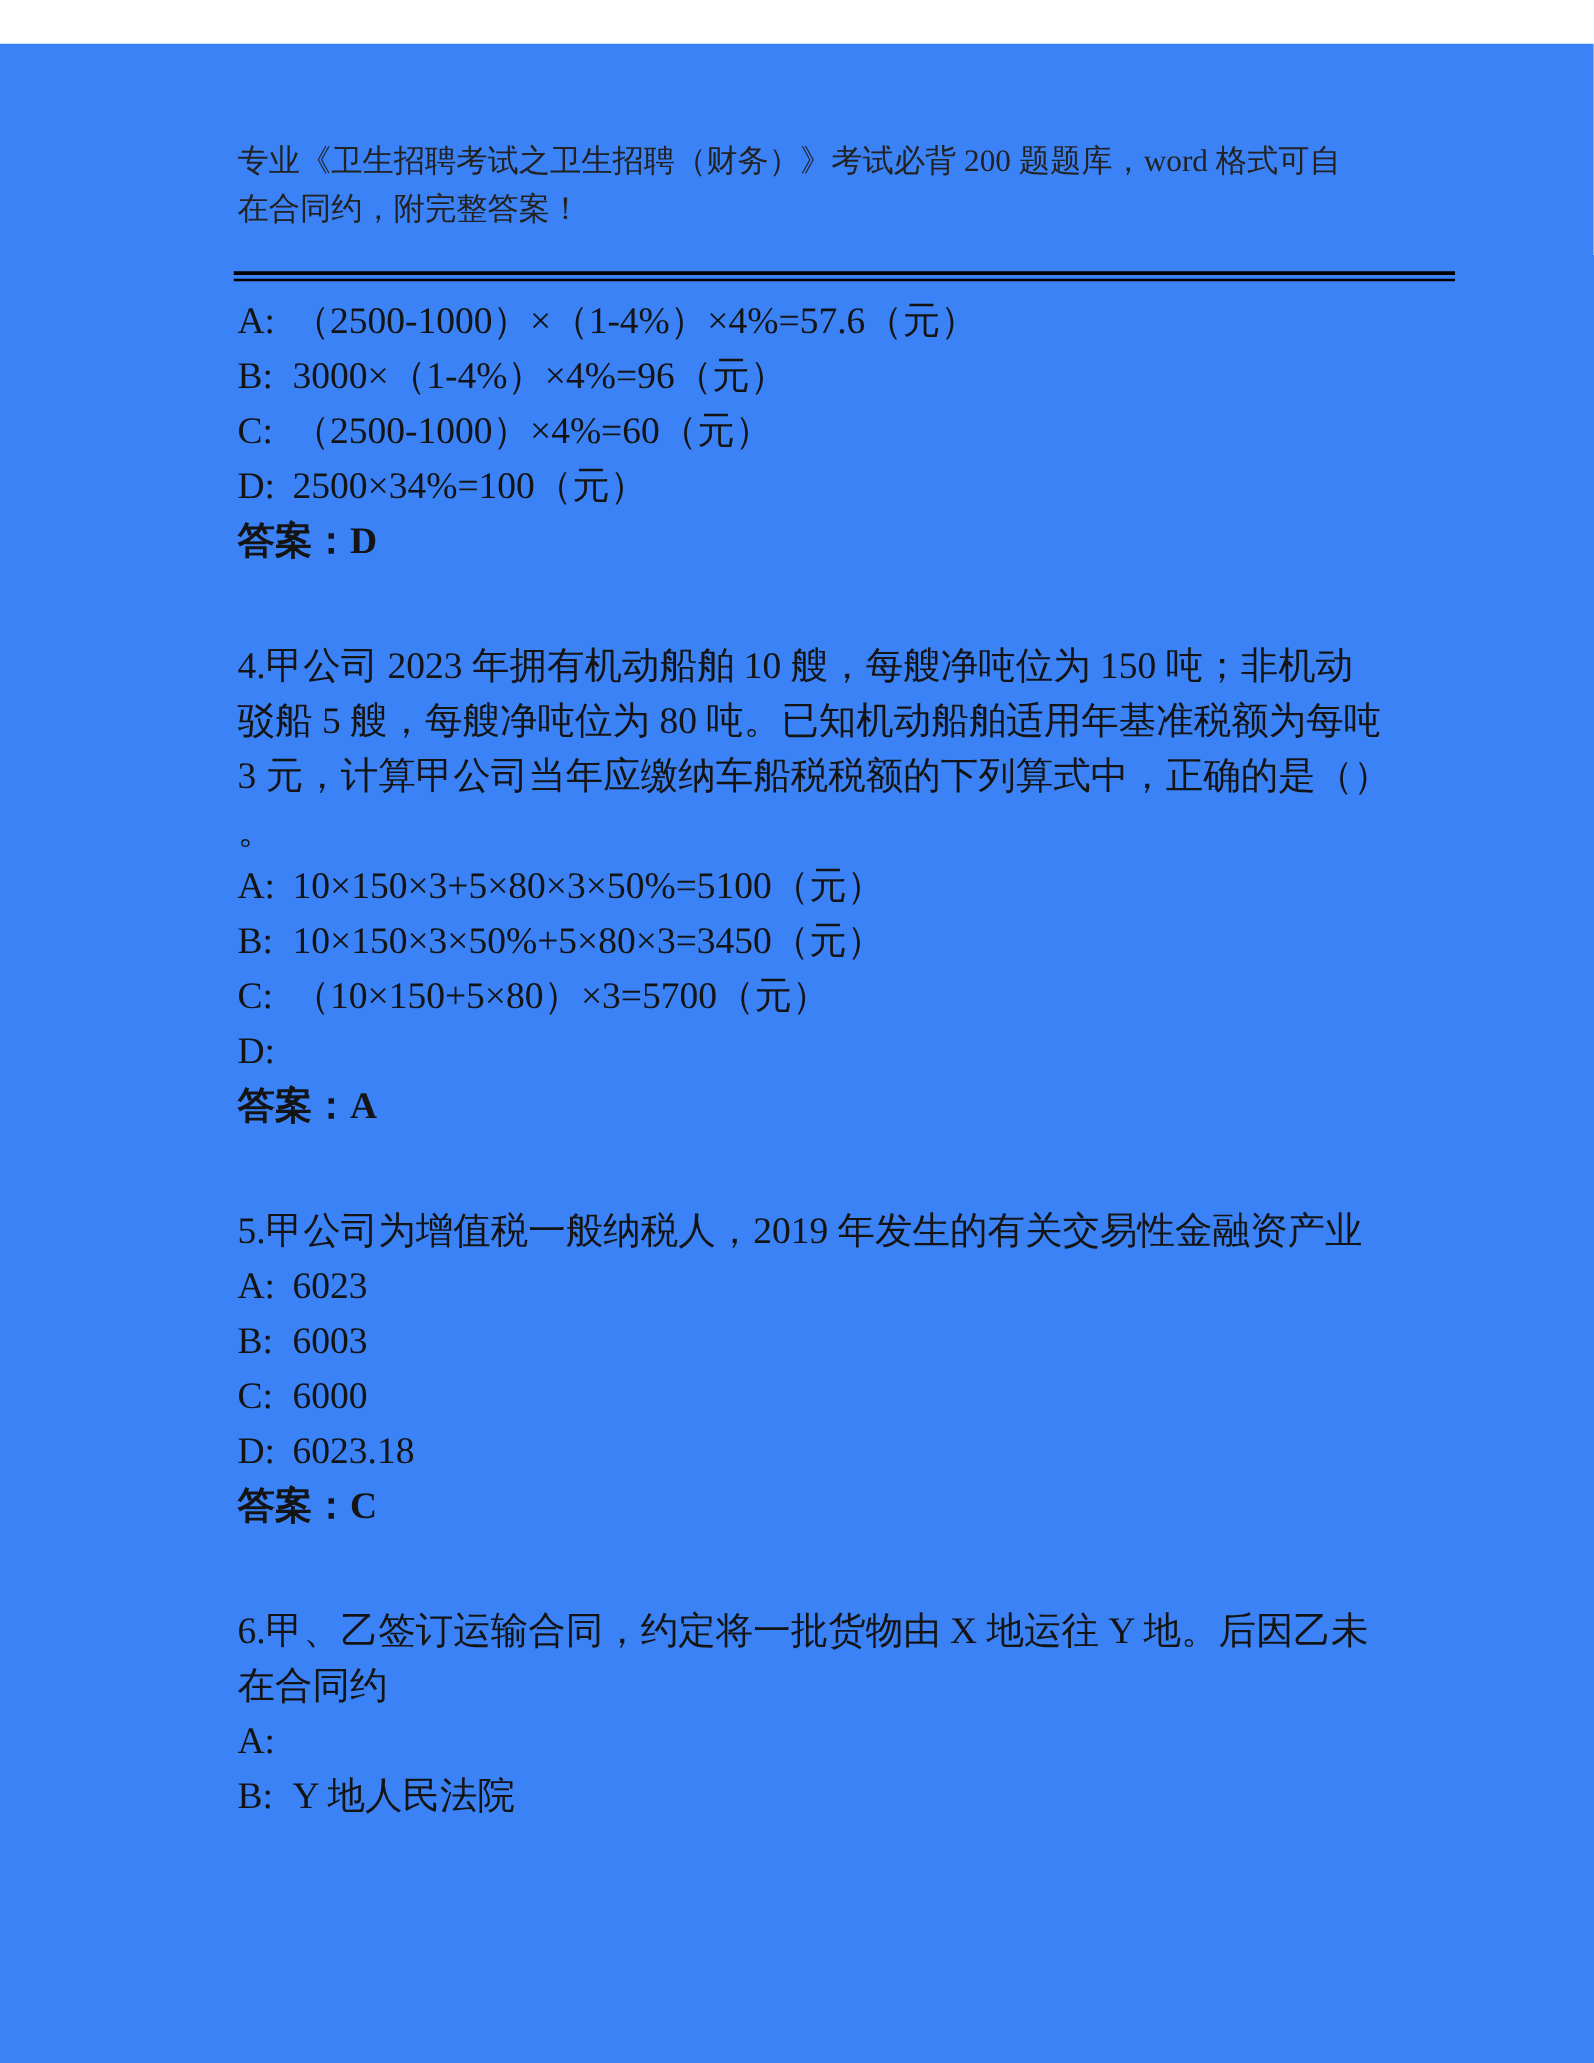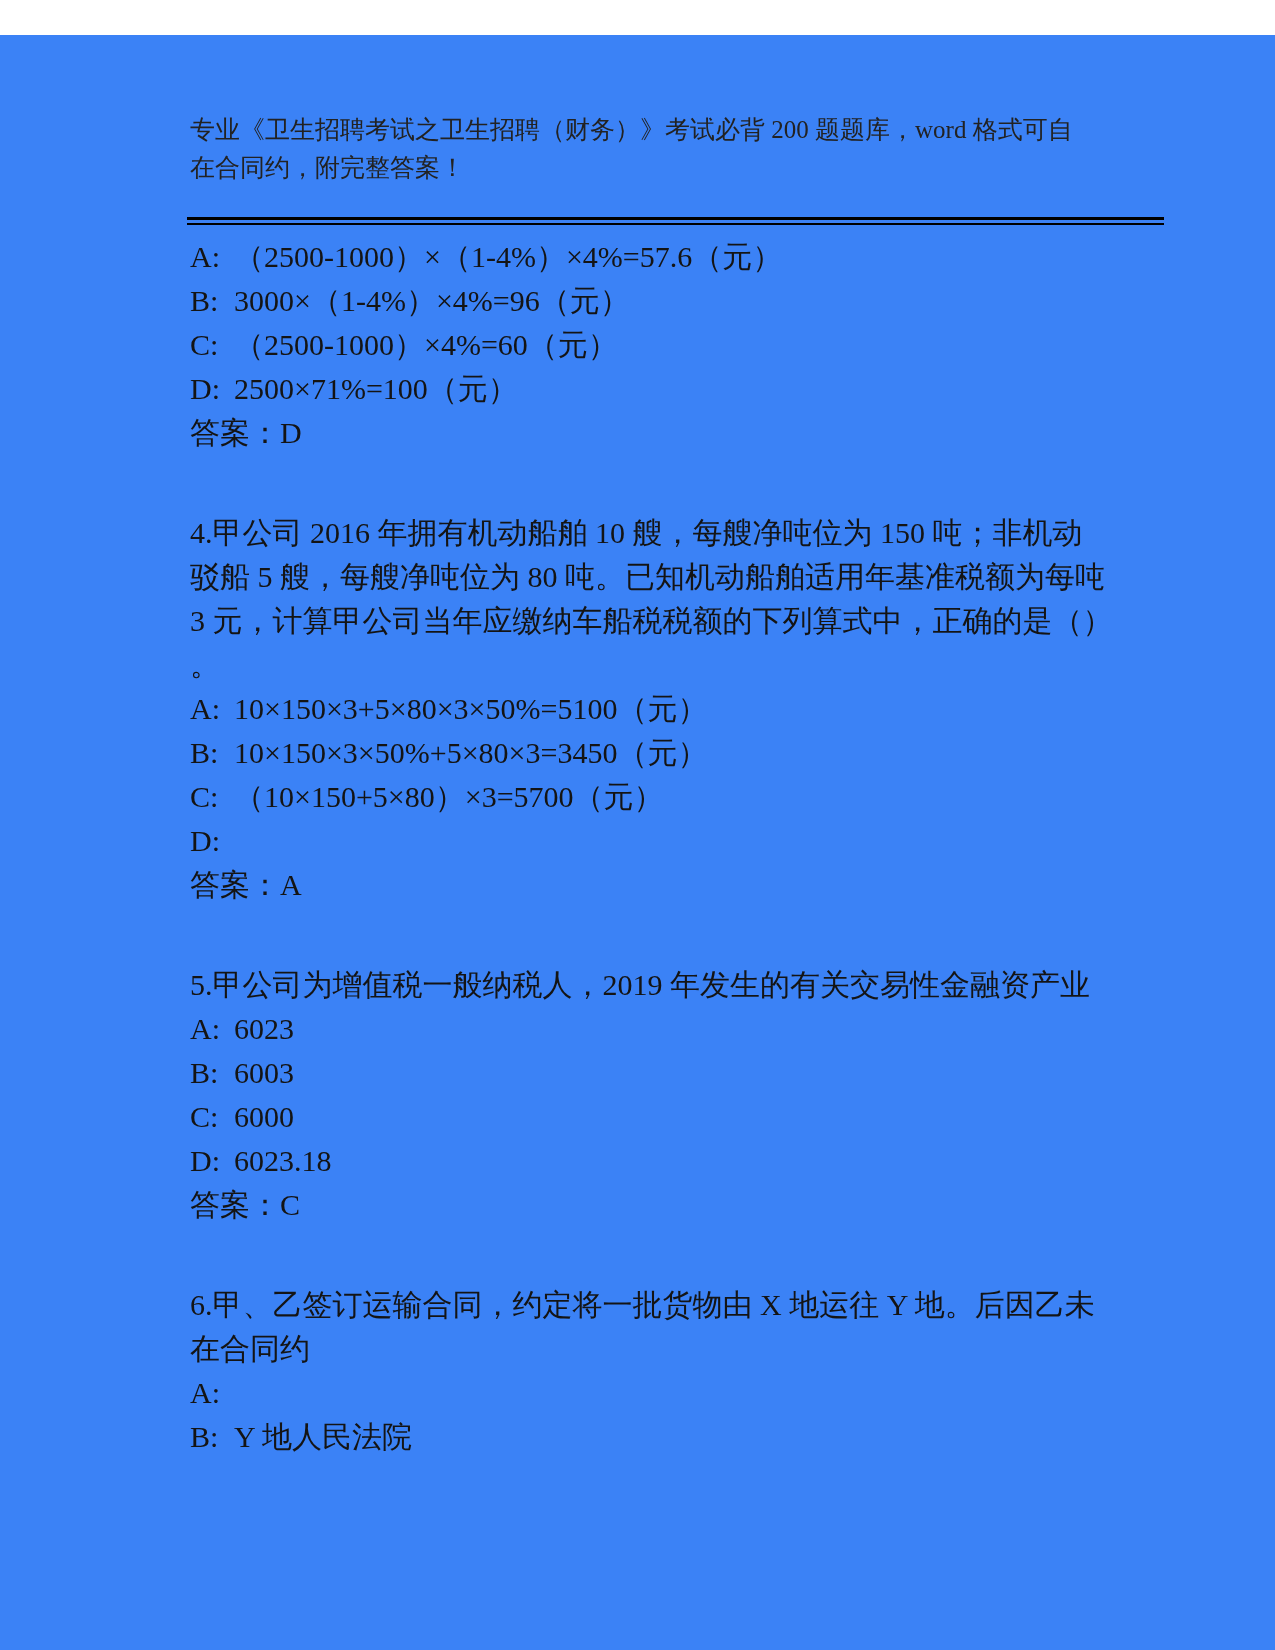--- a/index.html
+++ b/index.html
@@ -29,21 +29,21 @@
     border-bottom: 2px solid #000000;
   }
   .body-area { padding: 10px 0 0 190px; width: 1085px; }
   .line {
     font-size: 30px;
     line-height: 44px;
     white-space: nowrap;
   }
   .opt { display: flex; }
   .opt-label { flex: 0 0 44px; }
-  .answer { font-weight: normal; }
+  .answer { font-weight: bold; }
   .q-gap { height: 56px; }
 </style>
 </head>
 <body>
 
 <div class="page">
 
   <div class="header">
     <div class="header-line">专业《卫生招聘考试之卫生招聘（财务）》考试必背 200 题题库，word 格式可自</div>
     <div class="header-line">在合同约，附完整答案！</div>
@@ -61,29 +61,29 @@
       <div class="line opt">
         <span class="opt-label">B:</span>
         <span class="opt-text">3000×（1-4%）×4%=96（元）</span>
       </div>
       <div class="line opt">
         <span class="opt-label">C:</span>
         <span class="opt-text">（2500-1000）×4%=60（元）</span>
       </div>
       <div class="line opt">
         <span class="opt-label">D:</span>
-        <span class="opt-text">2500×71%=100（元）</span>
+        <span class="opt-text">2500×34%=100（元）</span>
       </div>
       <div class="line answer">答案：D</div>
     </div>
 
     <div class="q-gap"></div>
 
     <div>
-      <div class="line">4.甲公司 2016 年拥有机动船舶 10 艘，每艘净吨位为 150 吨；非机动</div>
+      <div class="line">4.甲公司 2023 年拥有机动船舶 10 艘，每艘净吨位为 150 吨；非机动</div>
       <div class="line">驳船 5 艘，每艘净吨位为 80 吨。已知机动船舶适用年基准税额为每吨</div>
       <div class="line">3 元，计算甲公司当年应缴纳车船税税额的下列算式中，正确的是（）</div>
       <div class="line">。</div>
       <div class="line opt">
         <span class="opt-label">A:</span>
         <span class="opt-text">10×150×3+5×80×3×50%=5100（元）</span>
       </div>
       <div class="line opt">
         <span class="opt-label">B:</span>
         <span class="opt-text">10×150×3×50%+5×80×3=3450（元）</span>

